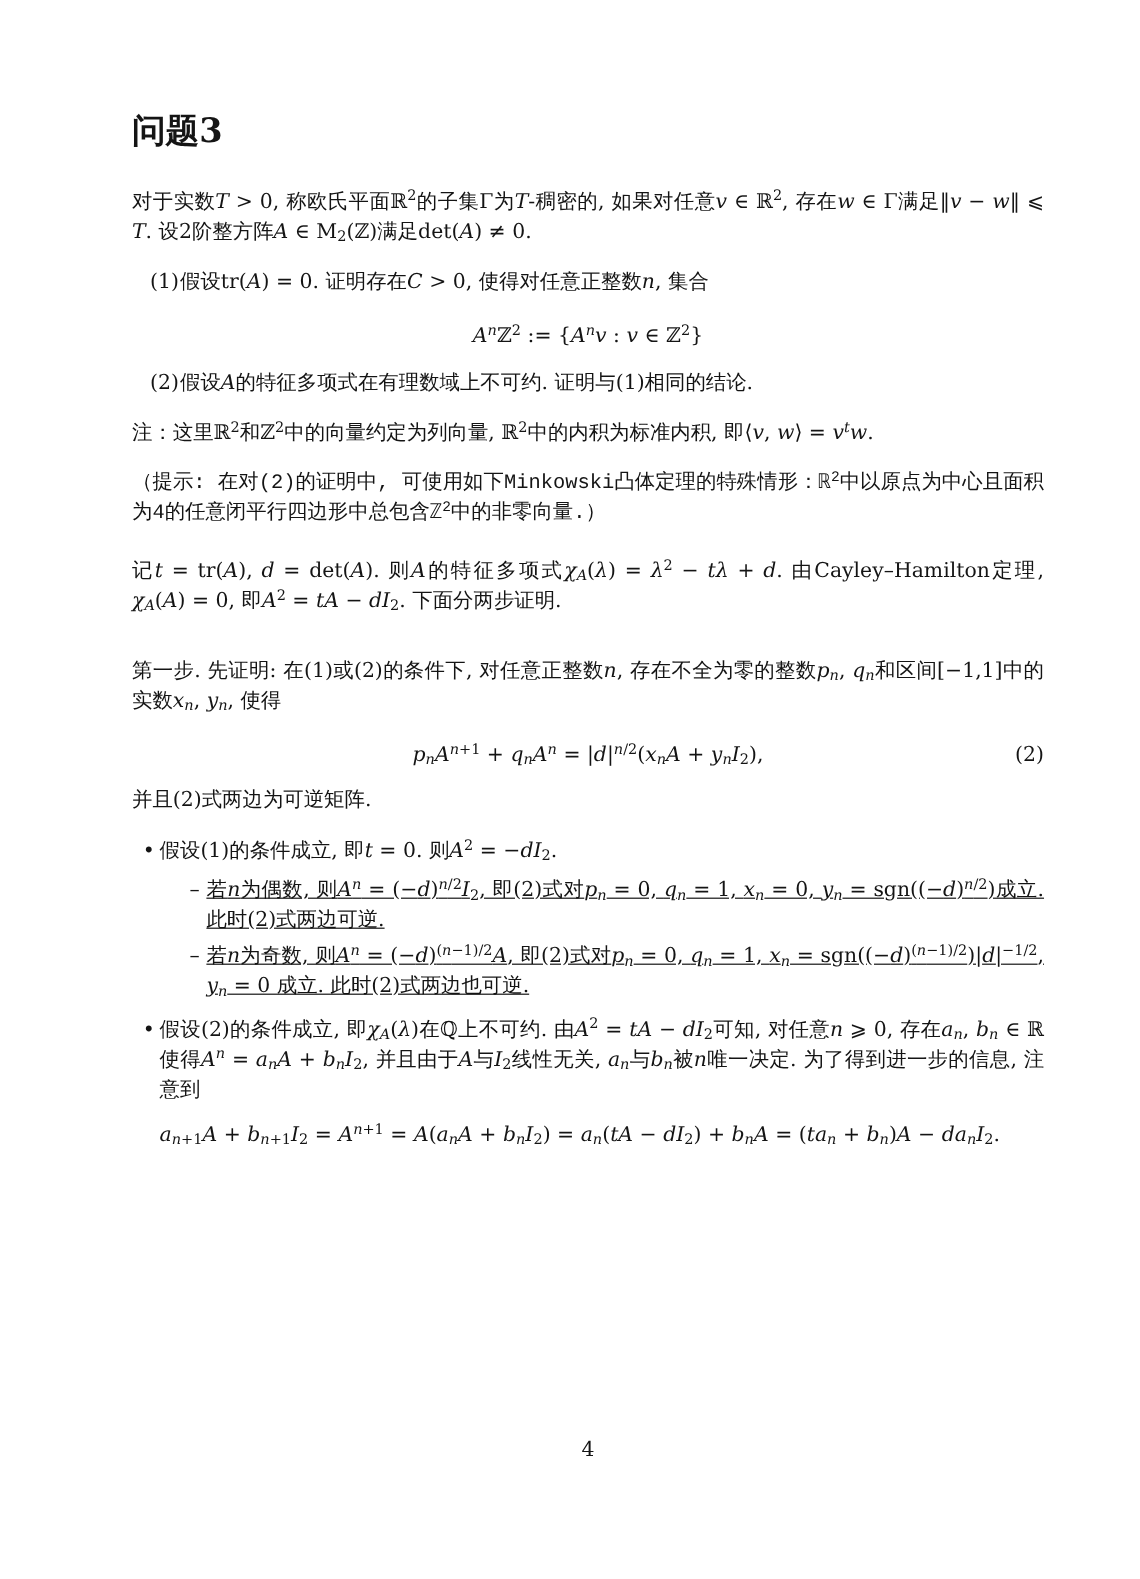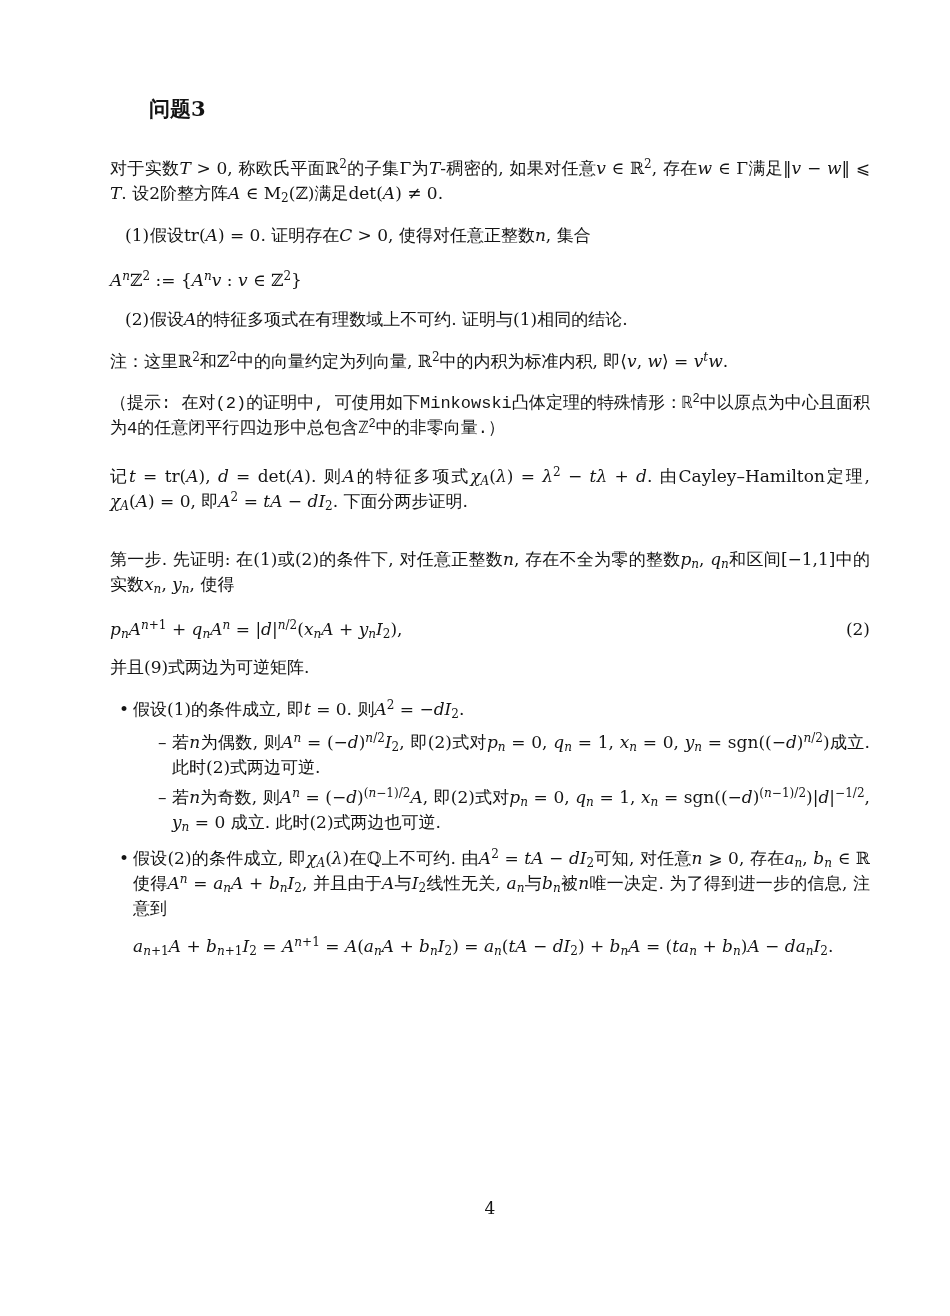--- a/index.html
+++ b/index.html
@@ -13,24 +13,23 @@
     line-height:25px;
     overflow:hidden;
   }
   .content{
     position:absolute;
     left:110px;top:0;
     width:760px;
     padding-top:96px;
   }
   .heading{
-    font-size:21px;
+    font-size:28px;
     font-weight:700;
     line-height:26px;
-    margin-left:39px;
   }
   .para{text-align:justify;}
   .mt-stmt{margin-top:34px;}
   .mt-item1{margin-top:9px;}
   .mt-eq1{margin-top:17px;}
   .mt-cont{margin-top:7px;}
   .mt-item2{margin-top:12px;}
   .mt-note{}
   .mt-hint{margin-top:15px;font-family:Liberation Mono, monospace;}
   .mt-ans{margin-top:121px;}
@@ -43,32 +42,32 @@
   .mt-s2{margin-top:5px;}
   .mt-b2{margin-top:11px;}
   .mt-feq{margin-top:10px;}
 
   .item{display:flex;}
   .item-label{flex:0 0 40px;box-sizing:border-box;padding-left:15px;}
   .item-body{flex:1 1 auto;text-align:justify;}
 
   .cont-indent{padding-left:72px;}
 
-  .equation{line-height:30px;}
+  .equation{line-height:30px;text-align:center;}
   .equation.tagged{position:relative;}
   .eq-tag{position:absolute;right:0;top:0;}
   .equation.flush{text-align:left;padding-left:23px;white-space:nowrap;}
 
   .bullet{display:flex;}
   .bullet-marker{flex:0 0 23px;box-sizing:border-box;padding-left:9px;}
   .bullet-body{flex:1 1 auto;text-align:justify;}
 
   .subitem{display:flex;margin-left:48px;}
   .sub-marker{flex:0 0 14px;box-sizing:border-box;}
-  .sub-body{flex:1 1 auto;text-align:justify;}
+  .sub-body{flex:1 1 auto;text-align:justify;text-decoration:underline;}
 
   .page-number{
     position:absolute;
     left:110px;top:1196px;
     width:760px;
     text-align:center;
   }
 
   .mi{font-style:italic;}
   .msup,.msub{font-size:71%;line-height:0;}
@@ -105,21 +104,21 @@
 
     <p class="para mt-intro">记<span class="mi">t</span> = tr(<span class="mi">A</span>), <span class="mi">d</span> = det(<span class="mi">A</span>). 则<span class="mi">A</span>的特征多项式<span class="mi">χ</span><span class="msub"><span class="mi">A</span></span>(<span class="mi">λ</span>) = <span class="mi">λ</span><span class="msup">2</span> − <span class="mi">t</span><span class="mi">λ</span> + <span class="mi">d</span>. 由Cayley–Hamilton定理, <span class="mi">χ</span><span class="msub"><span class="mi">A</span></span>(<span class="mi">A</span>) = 0, 即<span class="mi">A</span><span class="msup">2</span> = <span class="mi">t</span><span class="mi">A</span> − <span class="mi">d</span><span class="mi">I</span><span class="msub">2</span>. 下面分两步证明.</p>
 
     <p class="para mt-step1">第一步. 先证明: 在(1)或(2)的条件下, 对任意正整数<span class="mi">n</span>, 存在不全为零的整数<span class="mi">p</span><span class="msub"><span class="mi">n</span></span>, <span class="mi">q</span><span class="msub"><span class="mi">n</span></span>和区间[−1,1]中的实数<span class="mi">x</span><span class="msub"><span class="mi">n</span></span>, <span class="mi">y</span><span class="msub"><span class="mi">n</span></span>, 使得</p>
 
     <div class="equation tagged mt-eq2">
       <span><span class="mi">p</span><span class="msub"><span class="mi">n</span></span><span class="mi">A</span><span class="msup"><span class="mi">n</span>+1</span> + <span class="mi">q</span><span class="msub"><span class="mi">n</span></span><span class="mi">A</span><span class="msup"><span class="mi">n</span></span> = |<span class="mi">d</span>|<span class="msup"><span class="mi">n</span>/2</span>(<span class="mi">x</span><span class="msub"><span class="mi">n</span></span><span class="mi">A</span> + <span class="mi">y</span><span class="msub"><span class="mi">n</span></span><span class="mi">I</span><span class="msub">2</span>),</span>
       <span class="eq-tag">(2)</span>
     </div>
 
-    <p class="para mt-after">并且(9)式两边为可逆矩阵.</p>
+    <p class="para mt-after">并且(2)式两边为可逆矩阵.</p>
 
     <div class="bullet mt-b1">
       <span class="bullet-marker">•</span>
       <span class="bullet-body">假设(1)的条件成立, 即<span class="mi">t</span> = 0. 则<span class="mi">A</span><span class="msup">2</span> = −<span class="mi">d</span><span class="mi">I</span><span class="msub">2</span>.</span>
     </div>
 
     <div class="subitem mt-s1">
       <span class="sub-marker">–</span>
       <span class="sub-body">若<span class="mi">n</span>为偶数, 则<span class="mi">A</span><span class="msup"><span class="mi">n</span></span> = (−<span class="mi">d</span>)<span class="msup"><span class="mi">n</span>/2</span><span class="mi">I</span><span class="msub">2</span>, 即(2)式对<span class="mi">p</span><span class="msub"><span class="mi">n</span></span> = 0, <span class="mi">q</span><span class="msub"><span class="mi">n</span></span> = 1, <span class="mi">x</span><span class="msub"><span class="mi">n</span></span> = 0, <span class="mi">y</span><span class="msub"><span class="mi">n</span></span> = sgn((−<span class="mi">d</span>)<span class="msup"><span class="mi">n</span>/2</span>)成立. 此时(2)式两边可逆.</span>
     </div>

